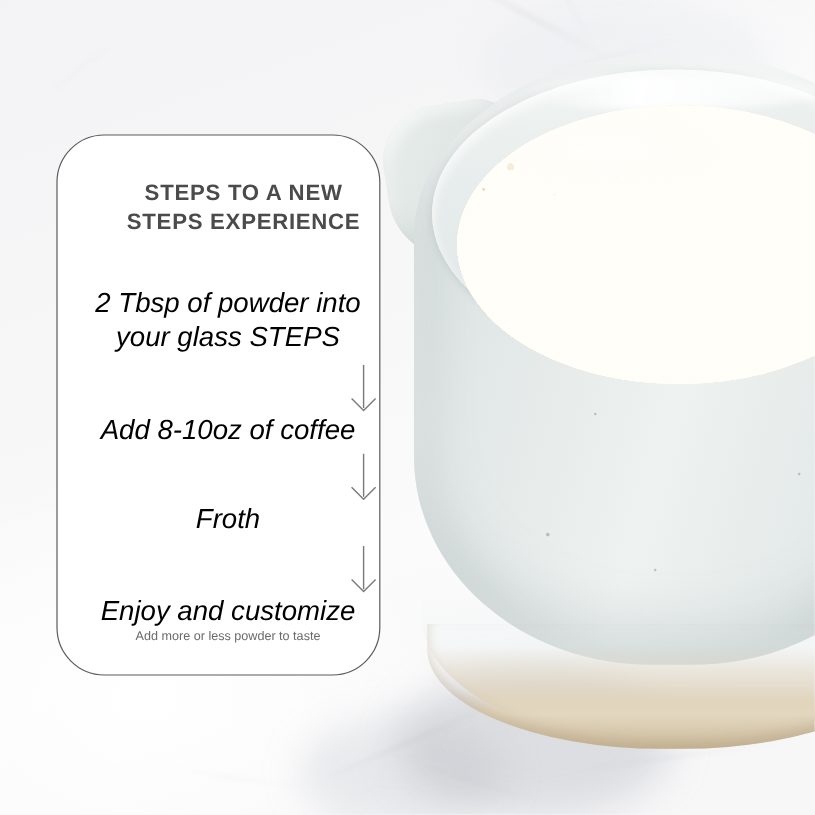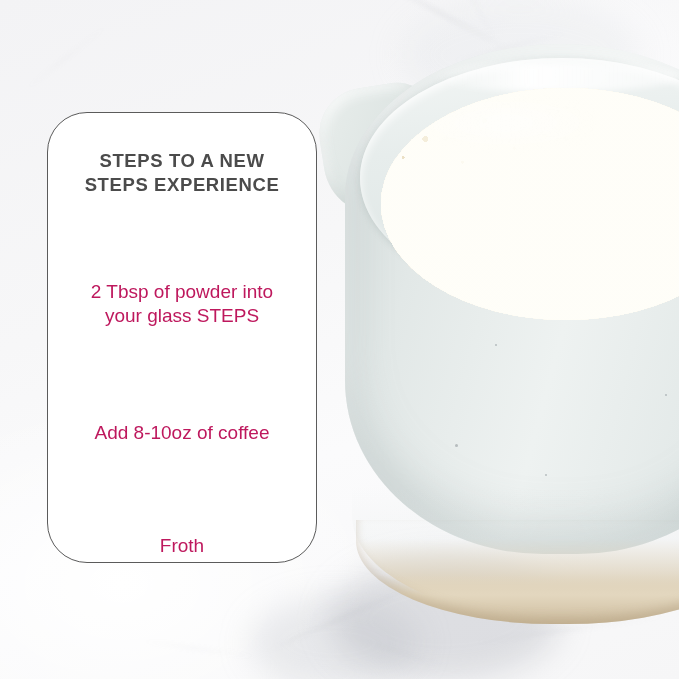--- a/index.html
+++ b/index.html
@@ -219,42 +219,42 @@
     left: 47px;
     top: 112px;
     width: 270px;
     height: 451px;
     background: #ffffff;
     border: 1.4px solid #5b5b5b;
     border-radius: 40px;
     box-sizing: border-box;
     display: flex;
     flex-direction: column;
-    align-items: center;
+    align-items: flex-end;
     padding-top: 36px;
-    gap: 42px;
   }
   .card-title {
     width: 226px;
     text-align: center;
     font-size: 18.5px;
     font-weight: bold;
     letter-spacing: .6px;
     line-height: 1.28;
     color: #4b4b4b;
   }
   .step {
     width: 252px;
     text-align: center;
     color: #5a5a5a;
   }
   .step-main {
-    font-size: 19px;
+    font-size: 23px;
     line-height: 1.22;
-    color: #be185d;
+    color: #000000;
+    font-style: italic;
   }
   .step-sub {
     font-size: 10.5px;
     line-height: 1.3;
     color: #6a6a6a;
     margin-top: 1px;
   }
   .step1  { margin-top: 42px; }
   .step2  { margin-top: 0; }
   .step3  { margin-top: 0; }
@@ -338,15 +338,19 @@
 
     <div class="step step3">
       <div class="step-main">Froth</div>
     </div>
 
     <svg class="arrow a3" viewBox="0 0 26 40">
       <line x1="13" y1="0" x2="13" y2="36" stroke="#7b7b7b" stroke-width="1.2"></line>
       <polyline points="3,28 13,38 23,28" fill="none" stroke="#7b7b7b" stroke-width="1.2"></polyline>
     </svg>
 
+    <div class="step step4">
+      <div class="step-main">Enjoy and customize</div>
+      <div class="step-sub">Add more or less powder to taste</div>
+    </div>
 
   </div>
 </div>
 
 </body></html>

